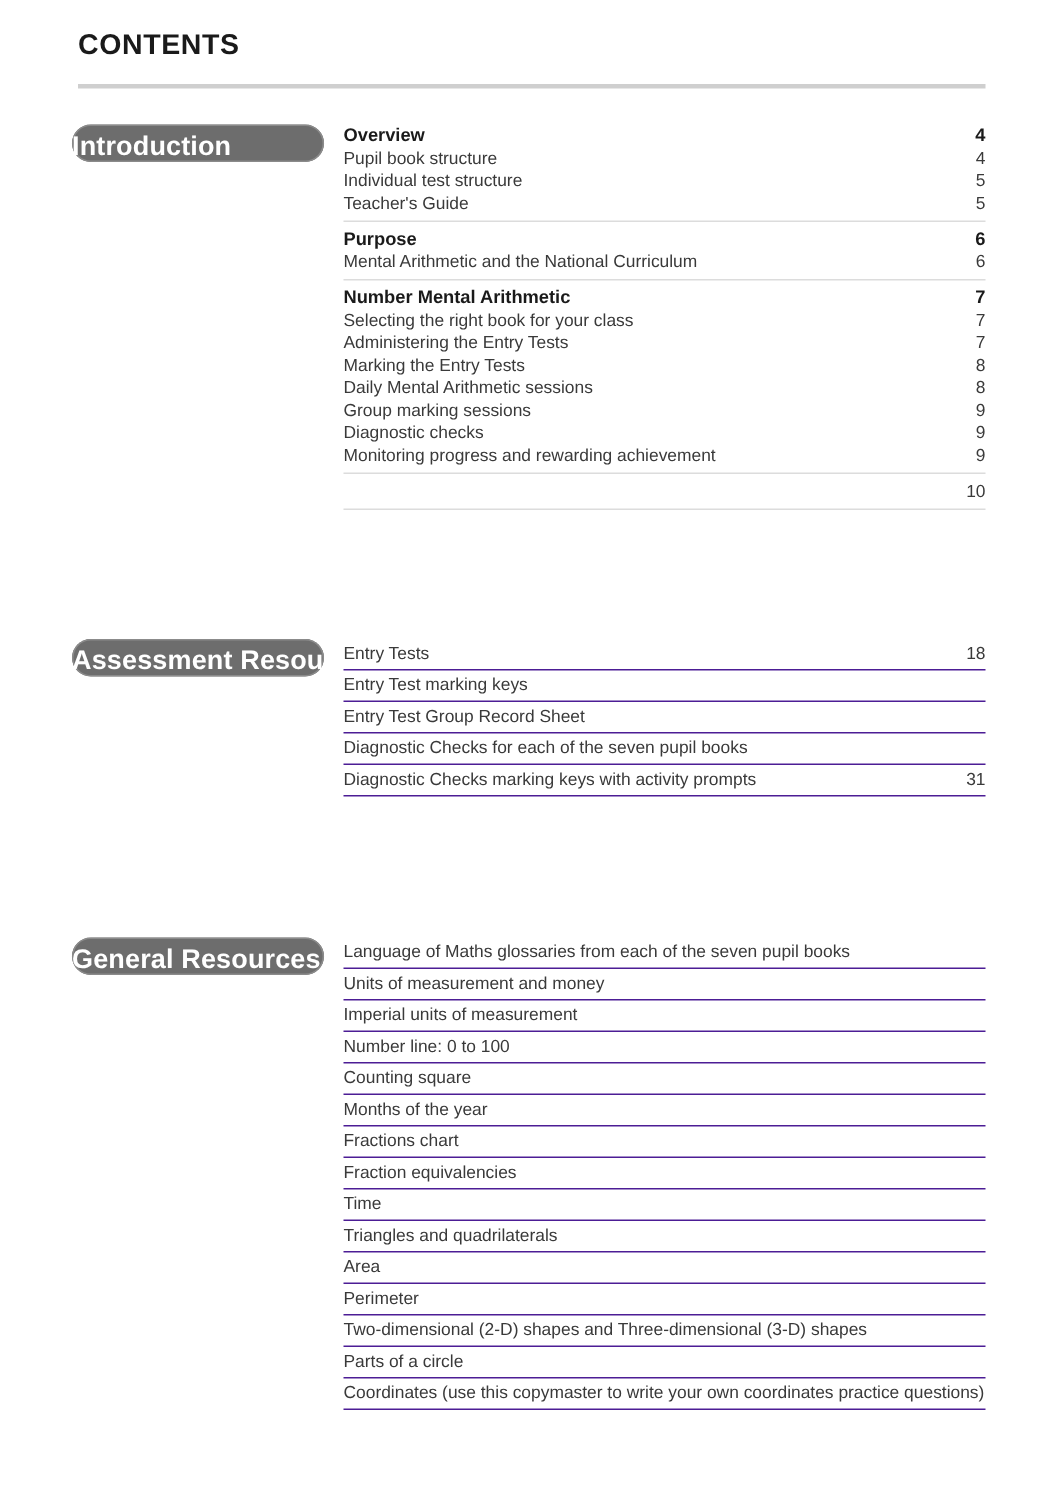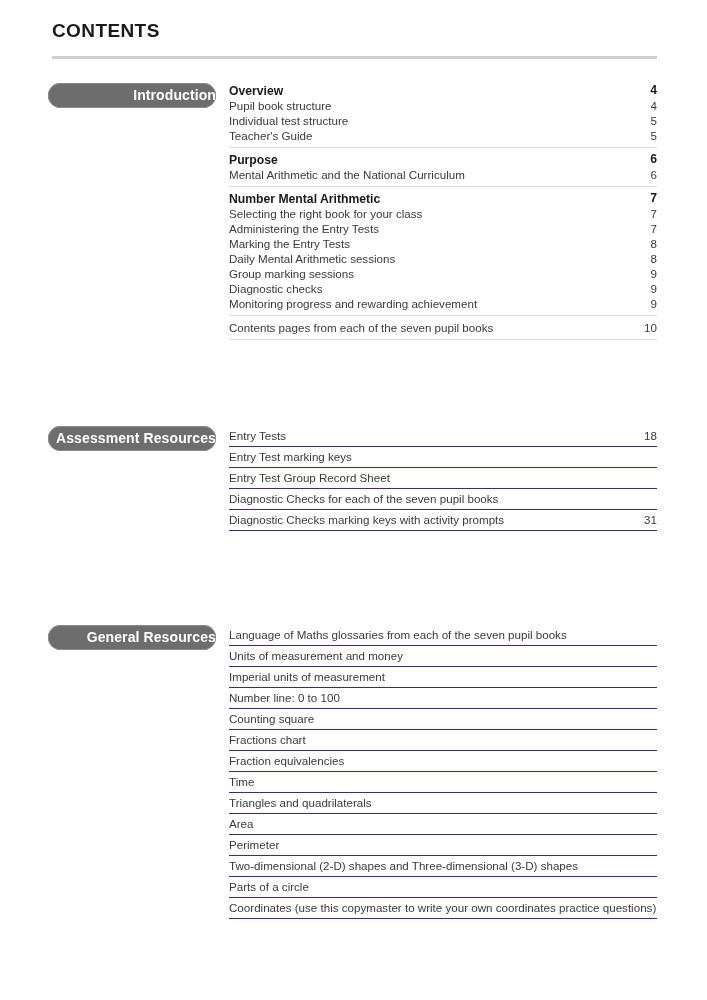--- a/index.html
+++ b/index.html
@@ -54,25 +54,25 @@
     top: 0;
     width: 168px;
     height: 25px;
     background: #6d6d6d;
     border-radius: 13px;
     box-sizing: border-box;
     box-shadow: inset 0 0 0 1px #8b8b8b;
   }
   .section-badge-label {
     position: absolute;
-    left: 0; right: 0;
+    left: 0; right: 16px;
     top: 4px;
-    text-align: right;
+    text-align: left;
     color: #ffffff;
-    font-size: 14px;
+    font-size: 18px;
     font-weight: bold;
     letter-spacing: 0.1px;
     white-space: nowrap;
   }
 
   .section-list {
     position: absolute;
     left: 229px;
     top: 0;
     width: 428px;
@@ -163,21 +163,21 @@
             <div class="row head"><span class="label">Number Mental Arithmetic</span><span class="page-num">7</span></div>
             <div class="row"><span class="label">Selecting the right book for your class</span><span class="page-num">7</span></div>
             <div class="row"><span class="label">Administering the Entry Tests</span><span class="page-num">7</span></div>
             <div class="row"><span class="label">Marking the Entry Tests</span><span class="page-num">8</span></div>
             <div class="row"><span class="label">Daily Mental Arithmetic sessions</span><span class="page-num">8</span></div>
             <div class="row"><span class="label">Group marking sessions</span><span class="page-num">9</span></div>
             <div class="row"><span class="label">Diagnostic checks</span><span class="page-num">9</span></div>
             <div class="row"><span class="label">Monitoring progress and rewarding achievement</span><span class="page-num">9</span></div>
           </div>
           <div class="group last">
-            <div class="row"><span class="label">Contents pages from each of the seven pupil books</span><span class="page-num">10</span></div>
+            <div class="row"><span class="page-num">10</span></div>
           </div>
         </div>
       </div>
       <div class="section" style="top: 426px;">
         <div class="section-badge">
           <div class="section-badge-label">Assessment Resources</div>
         </div>
         <div class="section-list">
           <div class="ruled-row"><span class="label">Entry Tests</span><span class="page-num">18</span></div>
           <div class="ruled-row"><span class="label">Entry Test marking keys</span><span class="page-num"></span></div>
@@ -189,20 +189,21 @@
       <div class="section" style="top: 625px;">
         <div class="section-badge">
           <div class="section-badge-label">General Resources</div>
         </div>
         <div class="section-list">
           <div class="ruled-row"><span class="label">Language of Maths glossaries from each of the seven pupil books</span><span class="page-num"></span></div>
           <div class="ruled-row"><span class="label">Units of measurement and money</span><span class="page-num"></span></div>
           <div class="ruled-row"><span class="label">Imperial units of measurement</span><span class="page-num"></span></div>
           <div class="ruled-row"><span class="label">Number line: 0 to 100</span><span class="page-num"></span></div>
           <div class="ruled-row"><span class="label">Counting square</span><span class="page-num"></span></div>
+          <div class="ruled-row"><span class="label">Months of the year</span><span class="page-num"></span></div>
           <div class="ruled-row"><span class="label">Fractions chart</span><span class="page-num"></span></div>
           <div class="ruled-row"><span class="label">Fraction equivalencies</span><span class="page-num"></span></div>
           <div class="ruled-row"><span class="label">Time</span><span class="page-num"></span></div>
           <div class="ruled-row"><span class="label">Triangles and quadrilaterals</span><span class="page-num"></span></div>
           <div class="ruled-row"><span class="label">Area</span><span class="page-num"></span></div>
           <div class="ruled-row"><span class="label">Perimeter</span><span class="page-num"></span></div>
           <div class="ruled-row"><span class="label">Two-dimensional (2-D) shapes and Three-dimensional (3-D) shapes</span><span class="page-num"></span></div>
           <div class="ruled-row"><span class="label">Parts of a circle</span><span class="page-num"></span></div>
           <div class="ruled-row"><span class="label">Coordinates (use this copymaster to write your own coordinates practice questions)</span><span class="page-num"></span></div>
         </div>

